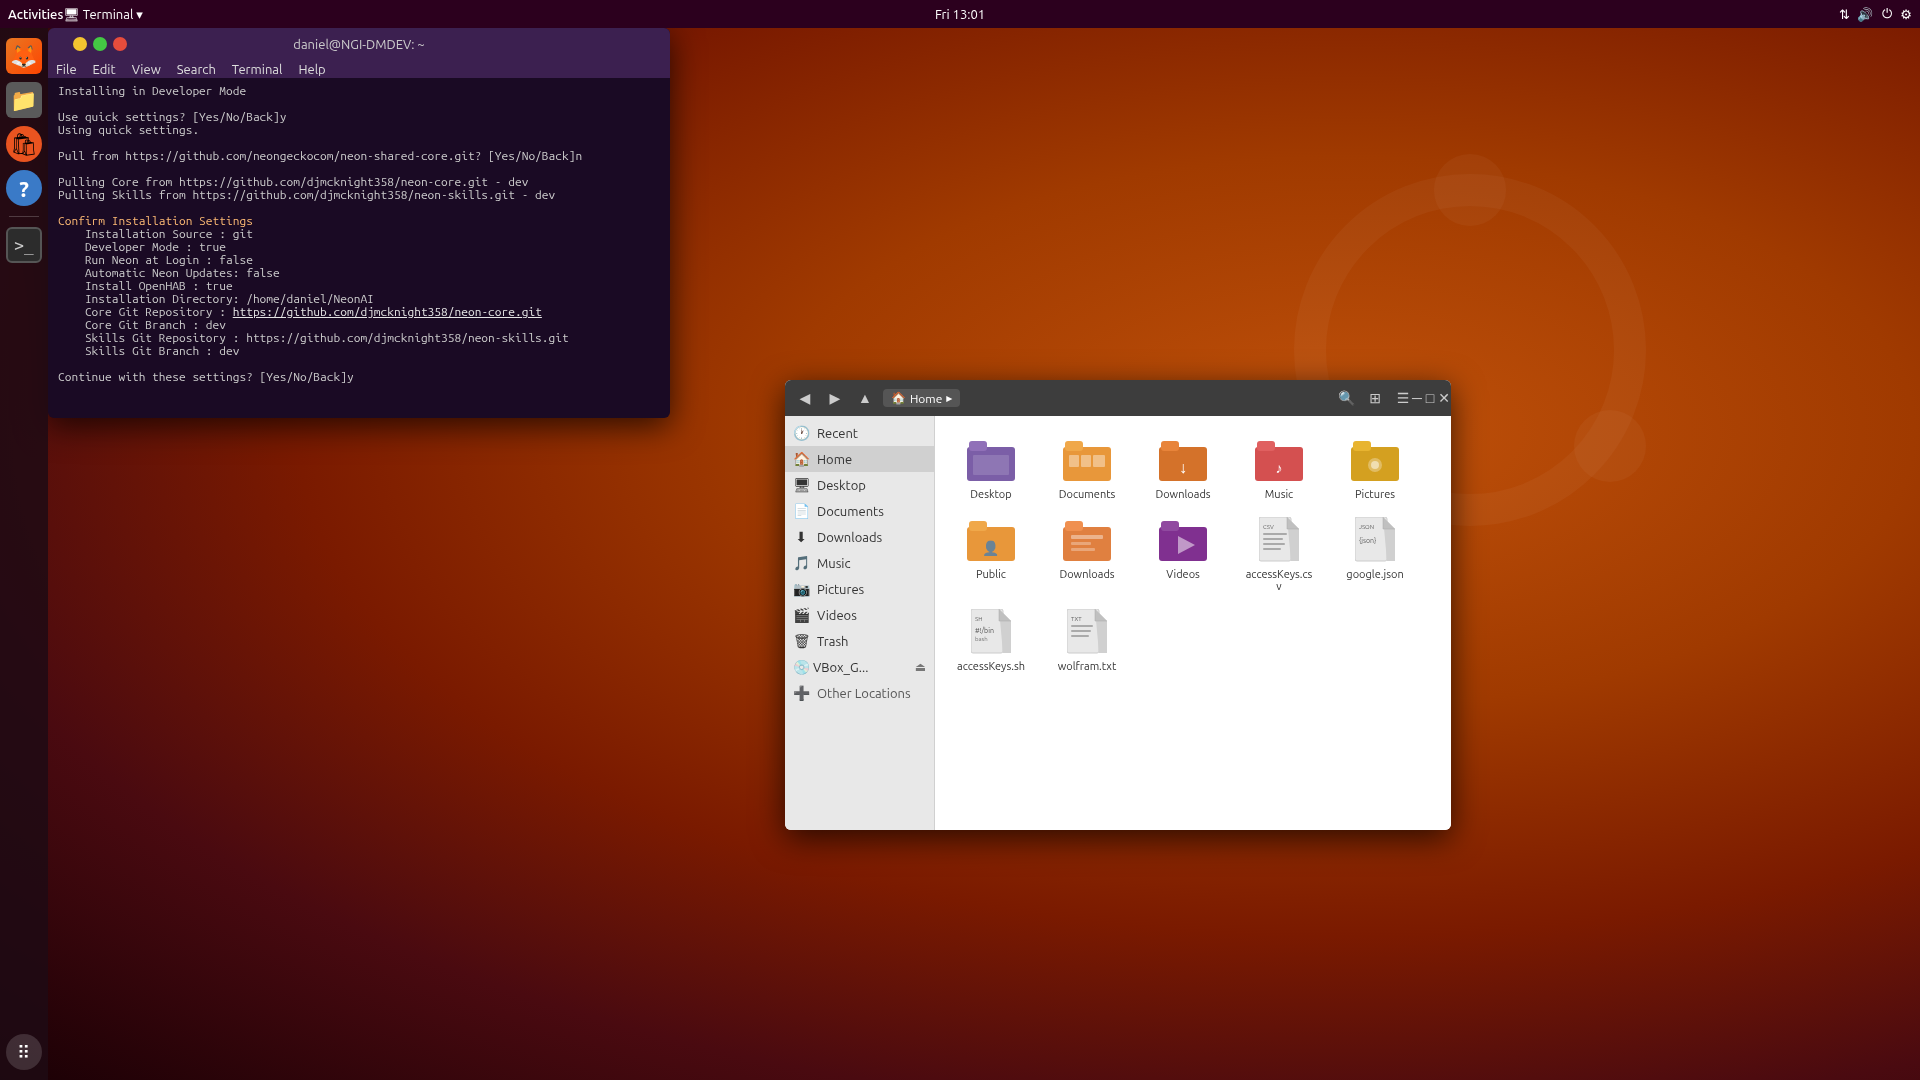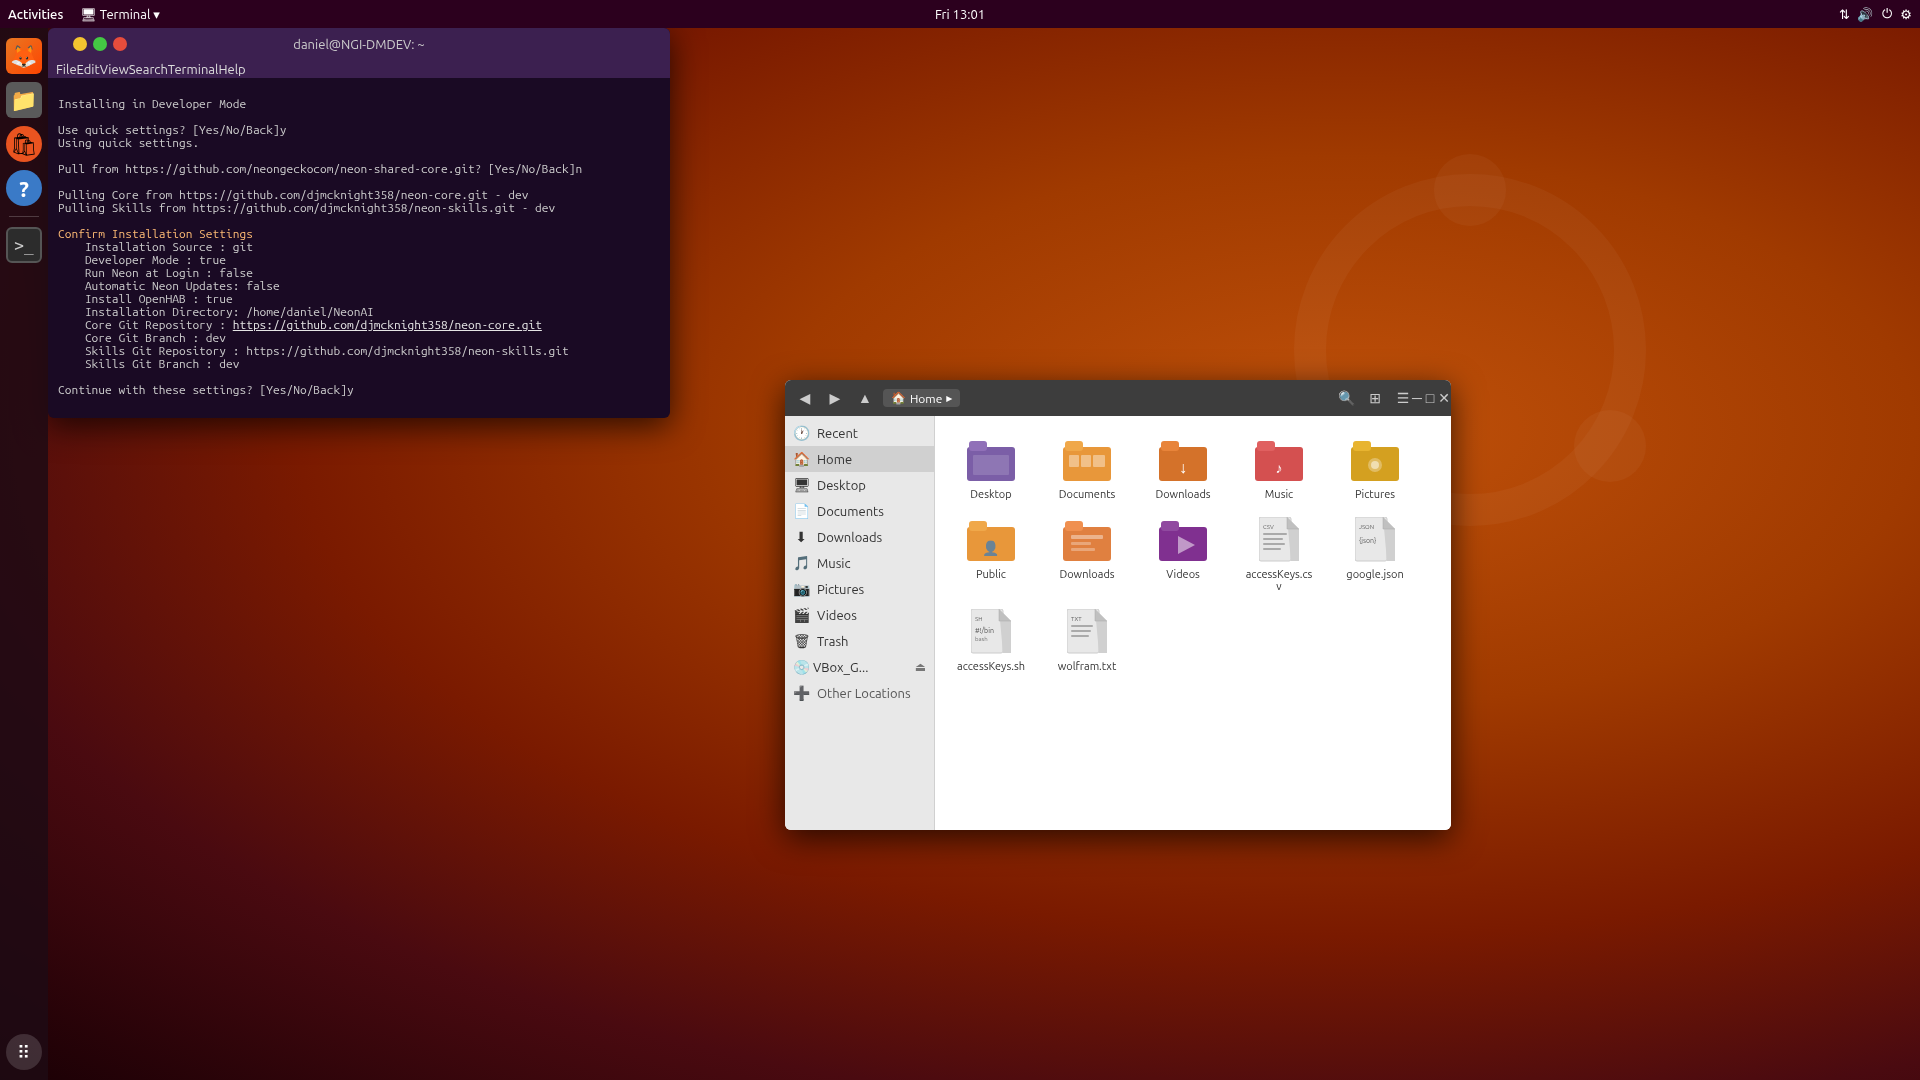--- a/index.html
+++ b/index.html
@@ -43,21 +43,21 @@
       display: flex;
       align-items: center;
       justify-content: space-between;
       z-index: 100;
       color: #fff;
       font-size: 13px;
     }
     .topbar-left {
       display: flex;
       align-items: center;
-      gap: 17px;
+      gap: 0;
       padding-left: 8px;
     }
     .topbar-center {
       position: absolute;
       left: 50%;
       transform: translateX(-50%);
       font-size: 13px;
     }
     .topbar-right {
       display: flex;
@@ -156,28 +156,28 @@
       height: 14px;
       border-radius: 50%;
       cursor: pointer;
     }
     .btn-minimize { background: #f4c430; }
     .btn-maximize { background: #44c944; }
     .btn-close { background: #e74c3c; }
     .terminal-menubar {
       background: #3c2050;
       display: flex;
-      gap: 0;
+      gap: 16px;
       padding: 2px 8px;
       font-size: 13px;
       color: #ddd;
     }
     .terminal-menubar span { cursor: pointer; }
     .terminal-body {
-      padding: 19px 10px;
+      padding: 6px 10px;
       font-family: 'Ubuntu Mono', 'Courier New', monospace;
       font-size: 12px;
       color: #ccc;
       overflow: hidden;
       height: calc(100% - 58px);
     }
     .terminal-body .highlight { color: #fdba74; }
     .terminal-body .link { color: #e5e5e5; text-decoration: underline; }
 
     

